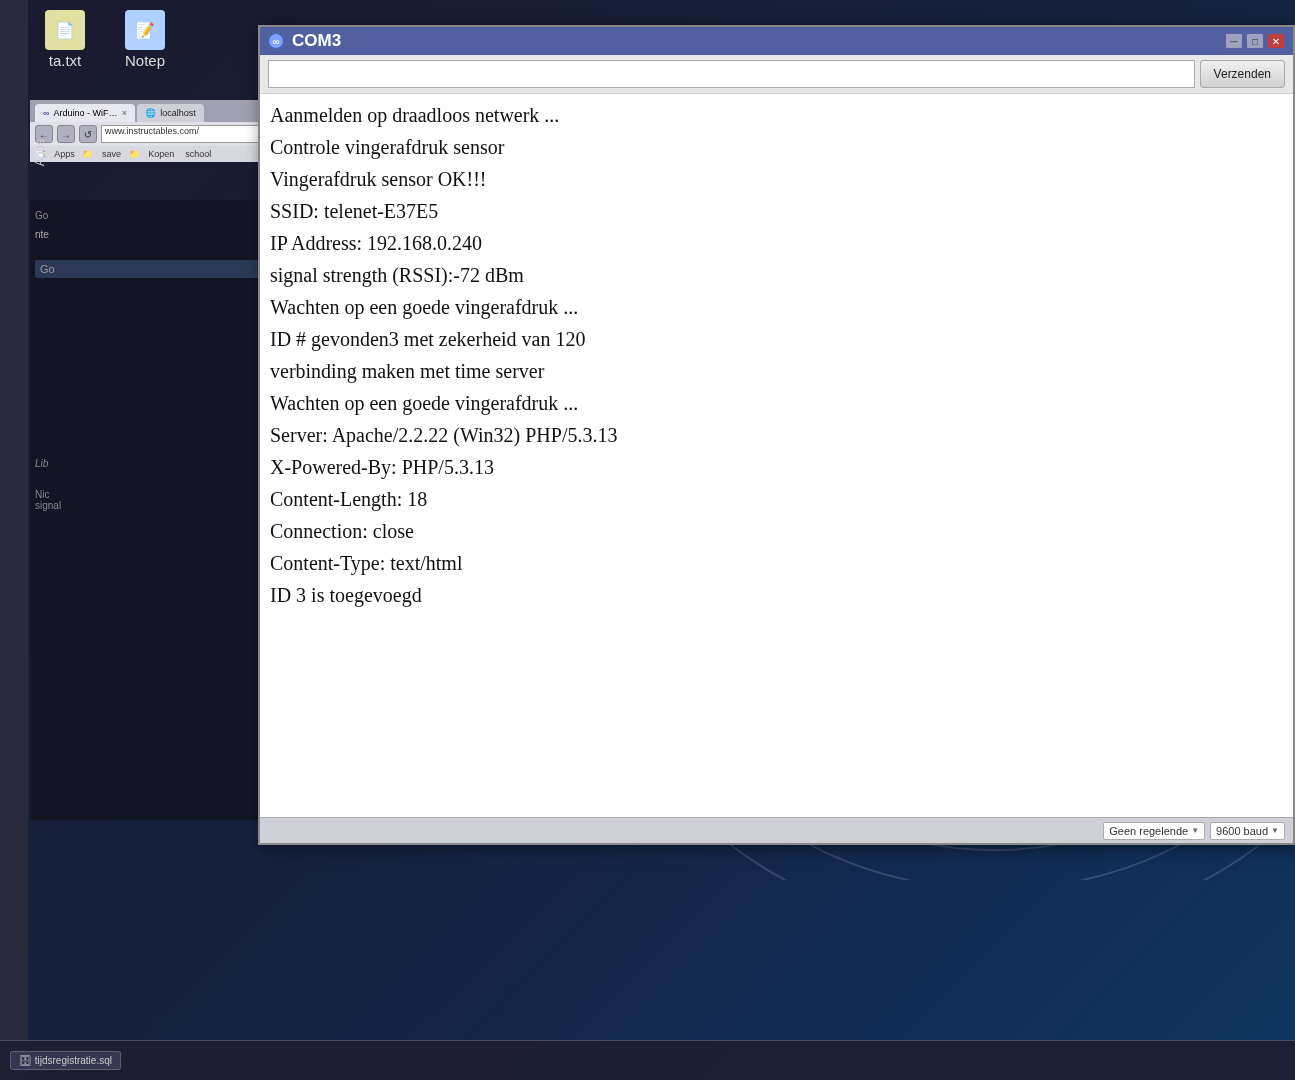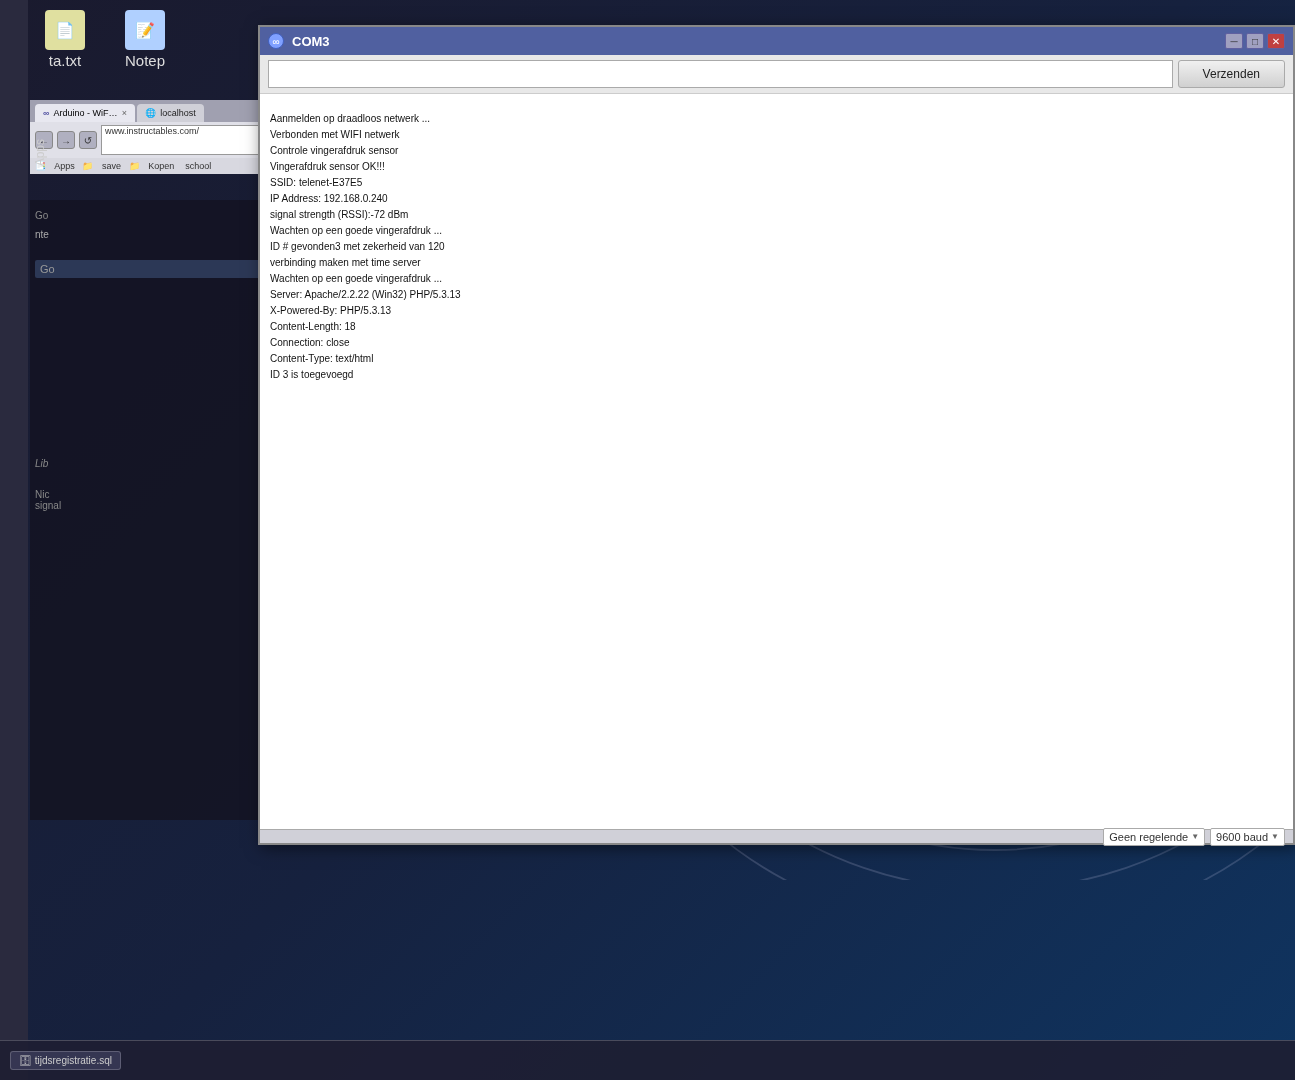--- a/index.html
+++ b/index.html
@@ -128,21 +128,21 @@
       display: flex;
       align-items: center;
       justify-content: center;
       font-size: 10px;
       cursor: pointer;
       color: #333;
     }
 
     .address-bar {
       flex: 1;
-      height: 30px;
+      height: 18px;
       background: white;
       border: 1px solid #999;
       font-size: 9px;
       color: #333;
       padding: 0 3px;
       overflow: hidden;
       white-space: nowrap;
       text-overflow: ellipsis;
     }
 
@@ -228,21 +228,21 @@
       display: flex;
       align-items: center;
       justify-content: center;
       font-size: 9px;
       color: white;
       flex-shrink: 0;
     }
 
     .window-title-text {
       color: white;
-      font-size: 13px;
+      font-size: 17px;
       font-weight: bold;
       flex: 1;
     }
 
     .window-controls {
       display: flex;
       gap: 3px;
     }
 
     .win-btn {
@@ -282,48 +282,48 @@
       padding: 0 5px;
       font-size: 12px;
       font-family: monospace;
     }
 
     .verzenden-btn {
       height: 28px;
       background: linear-gradient(180deg, #f0f0f0 0%, #d0d0d0 100%);
       border: 1px solid #aaa;
       border-radius: 3px;
-      padding: 0 24px;
+      padding: 0 13px;
       font-size: 12px;
       cursor: pointer;
       color: #222;
       white-space: nowrap;
     }
 
     
     .serial-output {
       flex: 1;
       background: white;
       overflow-y: auto;
-      padding: 17px 10px;
-      font-family: Liberation Sans, sans-serif;
-      font-size: 10px;
+      padding: 5px 10px;
+      font-family: Liberation Serif, serif;
+      font-size: 20px;
       color: #111;
       line-height: 1.6;
     }
 
     .serial-output .line {
       white-space: pre;
       display: block;
     }
 
     
     .window-statusbar {
       background: #d0d0d8;
-      height: 14px;
+      height: 26px;
       display: flex;
       align-items: center;
       justify-content: flex-end;
       padding: 0 8px;
       gap: 5px;
       border-top: 1px solid #aaa;
     }
 
     .status-dropdown {
       background: white;
@@ -498,21 +498,20 @@
 
     <div class="serial-input-area">
       <input class="serial-input" type="text" placeholder="" style="">
       <button class="verzenden-btn">
         <span>Verzenden</span>
       </button>
     </div>
 
     <div class="serial-output" id="serial-output-container">
     <span class="line">Aanmelden op draadloos netwerk ...</span>
-        <span class="line">Verbonden met WIFI netwerk</span>
         <span class="line">Controle vingerafdruk sensor</span>
         <span class="line">Vingerafdruk sensor OK!!!</span>
         <span class="line">SSID: telenet-E37E5</span>
         <span class="line">IP Address: 192.168.0.240</span>
         <span class="line">signal strength (RSSI):-72 dBm</span>
         <span class="line">Wachten op een goede vingerafdruk ...</span>
         <span class="line">ID # gevonden3 met zekerheid van 120</span>
         <span class="line">verbinding maken met time server</span>
         <span class="line">Wachten op een goede vingerafdruk ...</span>
         <span class="line">Server: Apache/2.2.22 (Win32) PHP/5.3.13</span>

